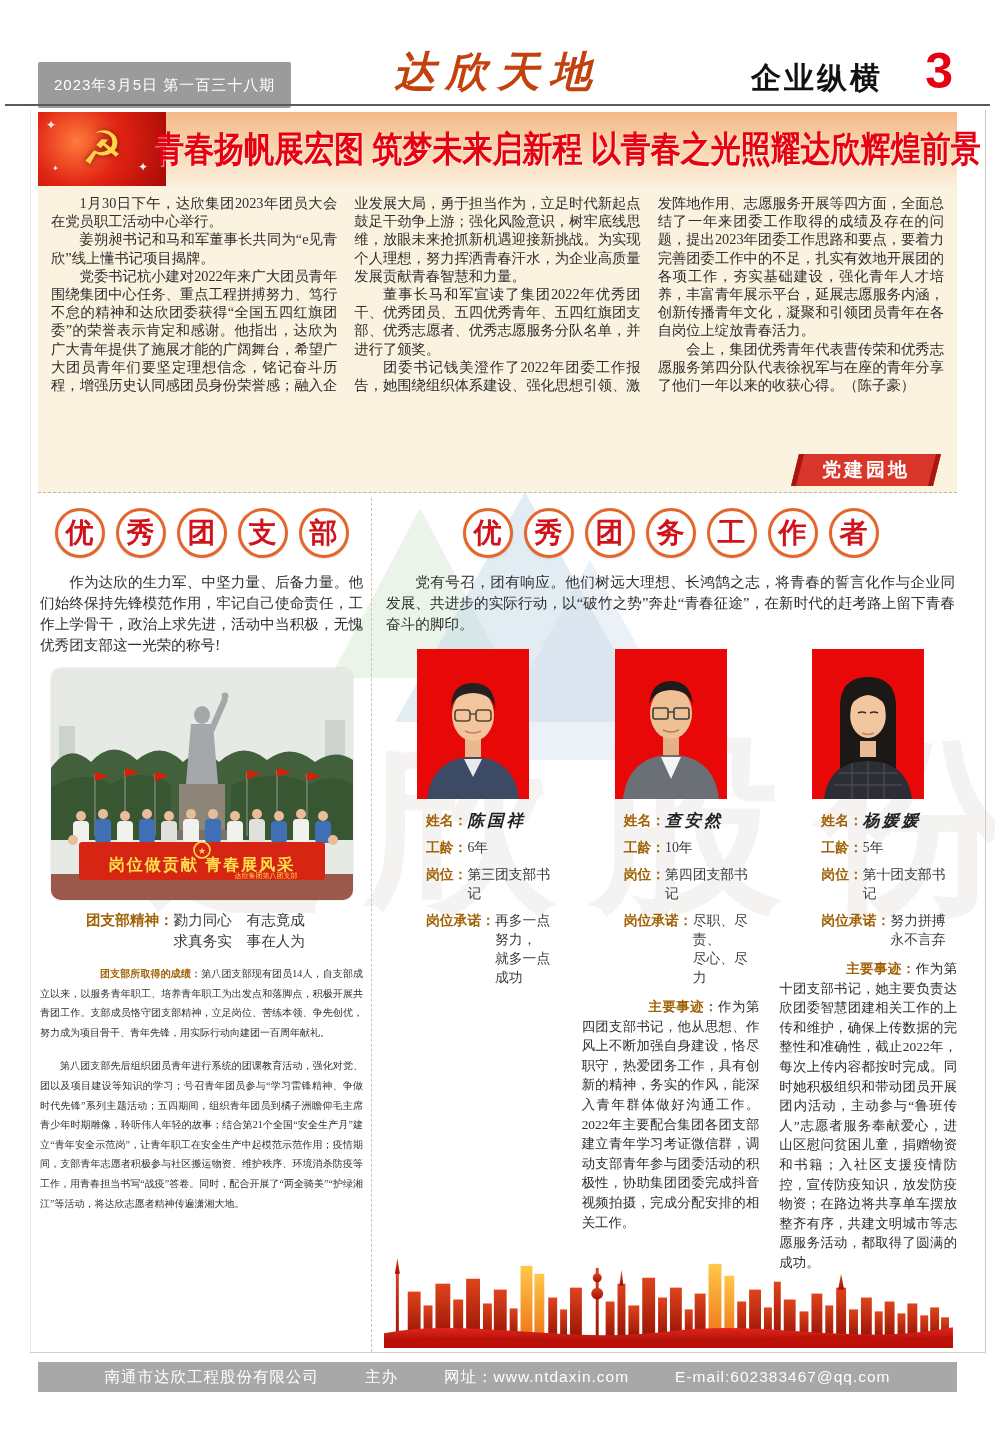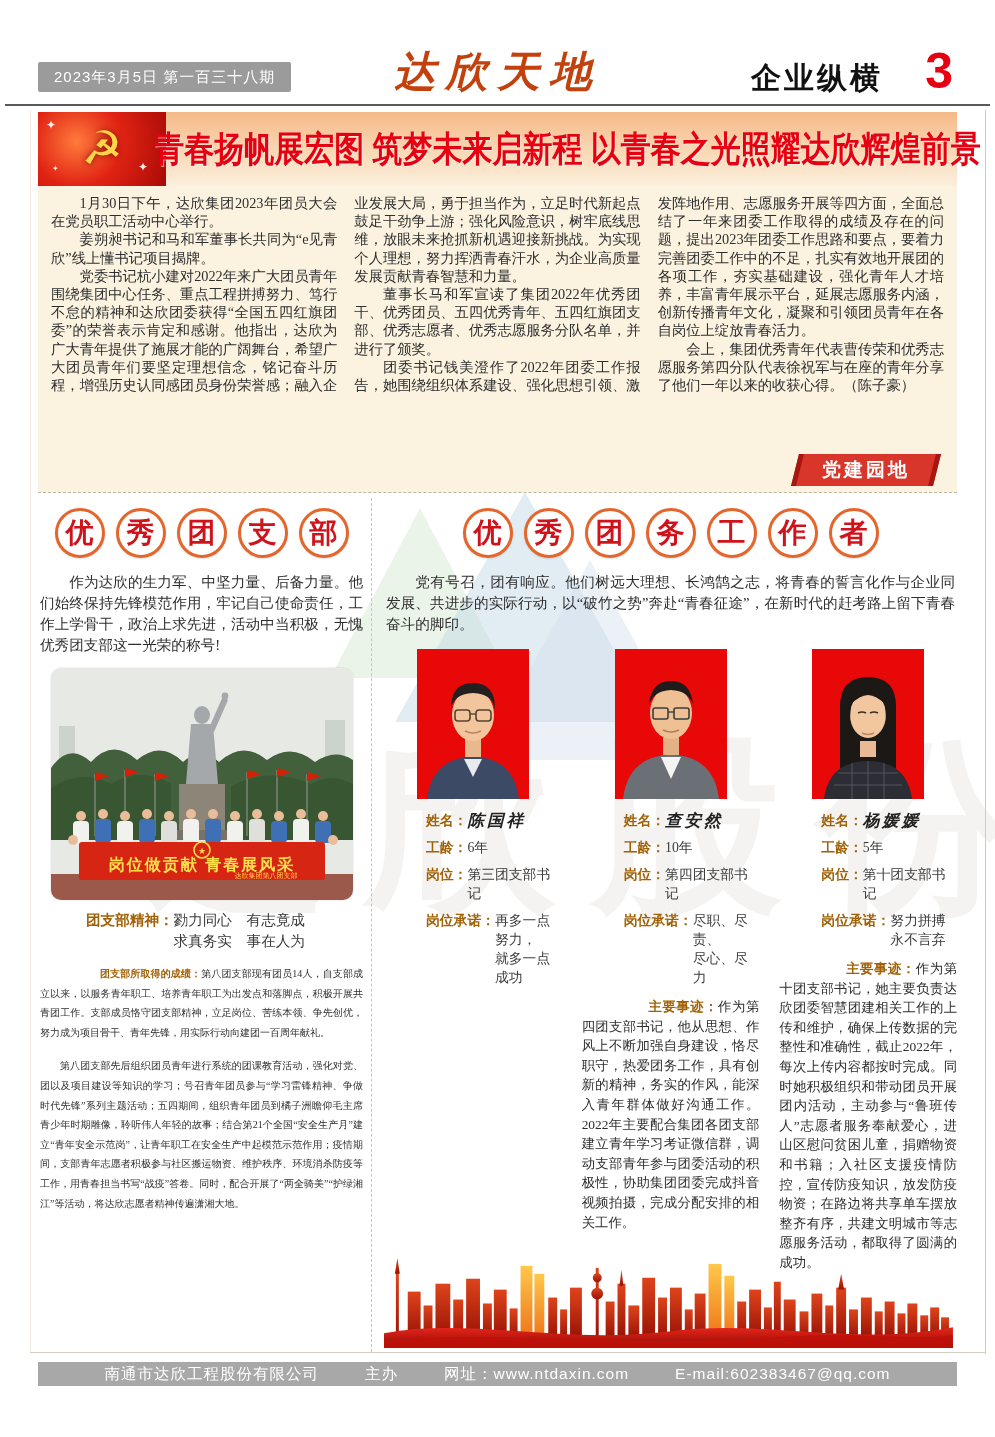--- a/index.html
+++ b/index.html
@@ -5,21 +5,21 @@
   html,body{margin:0;padding:0;background:#ffffff;}
   .page{position:relative;width:995px;height:1437px;background:#ffffff;overflow:hidden;
         font-family:"Liberation Serif",serif;color:#333;}
 
   
   .frame-right{position:absolute;left:985px;top:110px;height:1244px;width:0;border-left:1px solid #cfcac0;}
   .frame-left{position:absolute;left:30px;top:110px;height:1244px;width:0;border-left:1px solid #efeae0;}
   .frame-bottom{position:absolute;left:30px;top:1352px;width:956px;height:0;border-top:1px solid #d6d0c6;}
 
   
-  .date-badge{position:absolute;left:38px;top:62px;height:30px;line-height:30px;padding:0 16px;
+  .date-badge{position:absolute;left:38px;top:62px;height:30px;line-height:30px;padding:8px 16px;
       background:#9b9b9b;color:#fff;font-family:"Liberation Sans",sans-serif;font-size:15px;border-radius:2px;letter-spacing:1px;}
   .masthead{position:absolute;left:0;right:0;top:44px;text-align:center;color:#c2410c;
       font-family:"DejaVu Serif",serif;font-weight:bold;font-style:italic;font-size:42px;letter-spacing:10px;}
   .section-name{position:absolute;right:112px;top:58px;font-family:"Liberation Serif",serif;
       font-weight:bold;font-size:30px;color:#111;letter-spacing:3px;}
   .page-num{position:absolute;right:42px;top:42px;font-family:"Liberation Sans",sans-serif;
       font-weight:bold;font-size:50px;color:#e60012;}
   .header-rule{position:absolute;left:5px;right:5px;top:104px;border-top:2px solid #5a5a5a;}
 
   
@@ -79,21 +79,21 @@
 
   .cards{display:flex;gap:20px;margin-top:12px;}
   .card{flex:1;min-width:0;}
   .portrait{width:112px;height:150px;margin:2px auto 12px auto;display:block;}
   .card .info-row{margin:8px 0 0 2px;font-size:13.8px;line-height:19px;}
   .deeds{margin:10px 0 0 0;font-size:13.4px;line-height:19.6px;text-align:justify;color:#2e2e2e;text-indent:2em;}
 
   .skyline{position:absolute;left:0;right:0;bottom:4px;height:94px;}
 
   
-  .footer-bar{position:absolute;left:38px;top:1362px;width:919px;height:24px;background:#a8a8a8;z-index:2;
+  .footer-bar{position:absolute;left:38px;top:1362px;width:919px;height:30px;background:#a8a8a8;z-index:2;
       display:flex;align-items:center;justify-content:center;gap:46px;color:#fff;
       font-family:"Liberation Sans",sans-serif;font-size:15.5px;letter-spacing:1px;}
 </style>
 </head>
 <body>
 
 <div class="page">
 
   <div class="wm-tri t2"></div>
   <div class="wm-tri t1"></div>

